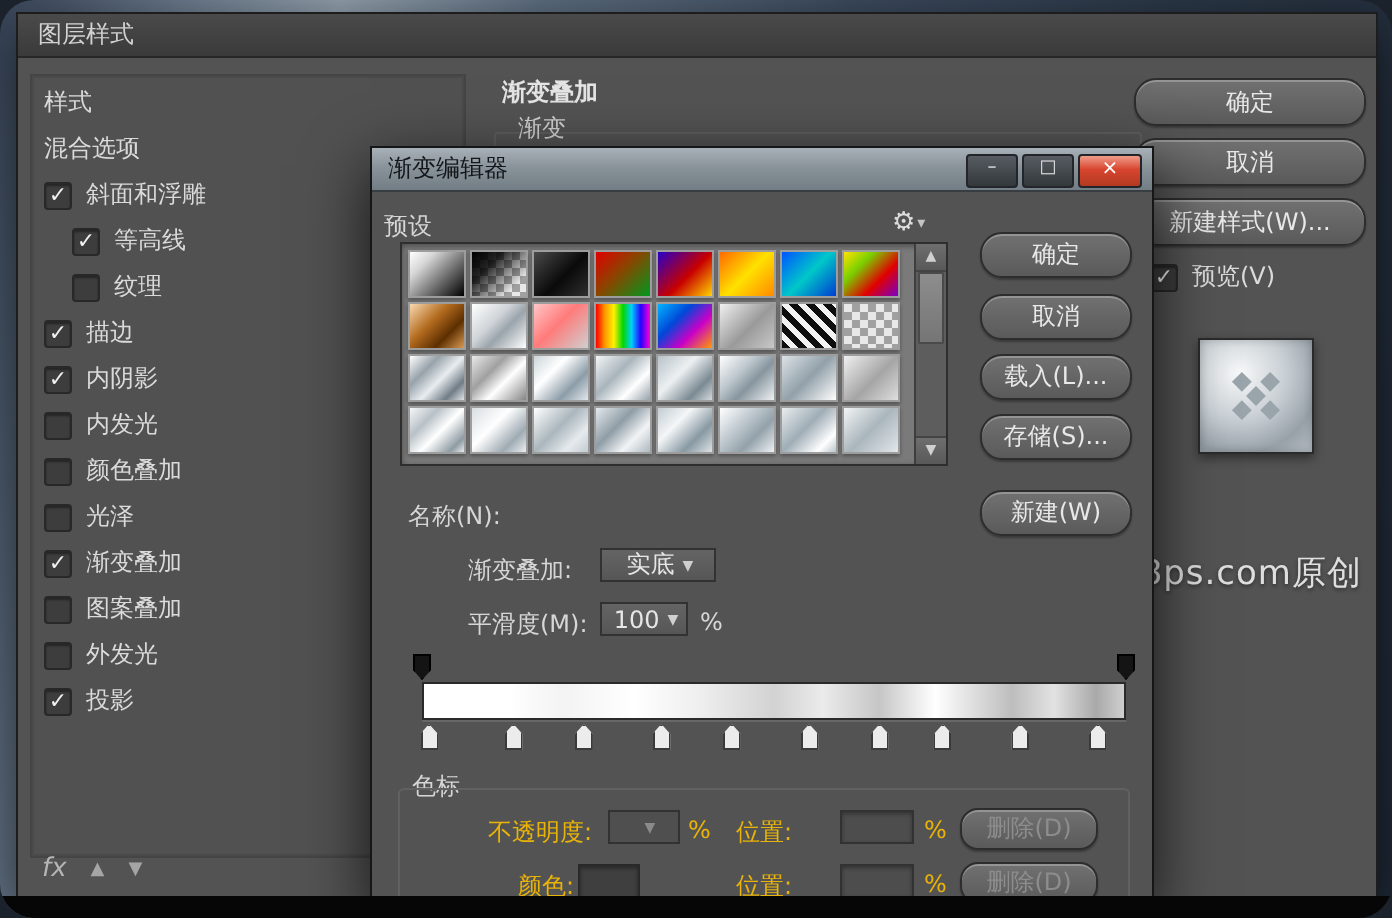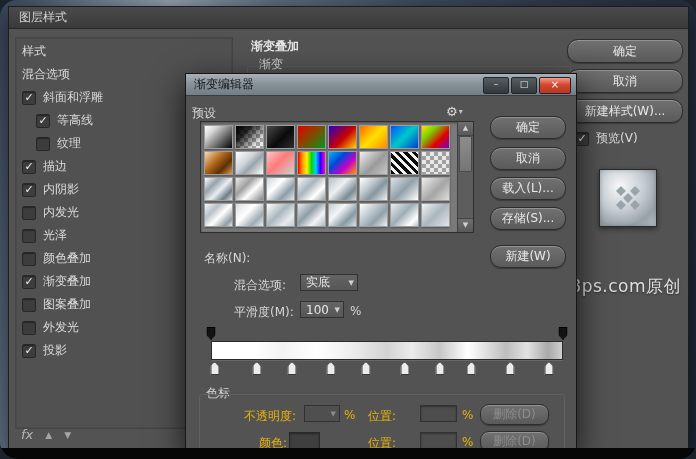--- a/index.html
+++ b/index.html
@@ -58,21 +58,21 @@
   .scrollbar{position:absolute;right:0;top:0;width:15px;height:110px;background:#5d5d5d;border-left:1px solid #3e3e3e;}
   .sb-btn{height:13px;text-align:center;font-size:7px;line-height:13px;color:#d0d0d0;background:linear-gradient(#6e6e6e,#595959);border-bottom:1px solid #444;}
   .sb-btn.bottom{position:absolute;bottom:0;left:0;right:0;border-top:1px solid #444;border-bottom:none;}
   .sb-thumb{position:absolute;top:14px;left:1px;right:1px;height:34px;background:linear-gradient(#8d8d8d,#757575);border:1px solid #4a4a4a;border-radius:1px;}
   .ge-btn{position:absolute;left:304px;width:74px;height:21px;line-height:21px;}
   .ge-btn-ok{top:42px;} .ge-btn-cancel{top:73px;} .ge-btn-load{top:103px;} .ge-btn-save{top:133px;} .ge-btn-new{top:171px;}
   .field{position:absolute;background:#595959;border:1px solid #323232;box-shadow:inset 0 1px 2px rgba(0,0,0,.35);
     color:#e6e6e6;font-size:12px;font-family:inherit;padding:0 4px;box-sizing:border-box;height:17px;}
   .field.disabled{background:#4d4d4d;}
   .select{position:absolute;height:17px;background:linear-gradient(#646464,#565656);border:1px solid #323232;
-    display:flex;align-items:center;justify-content:space-between;padding:0 3px 0 5px;color:#e6e6e6;box-sizing:border-box;}
+    display:flex;align-items:center;justify-content:center;padding:0 3px 0 5px;color:#e6e6e6;box-sizing:border-box;}
   .select .sel-arrow{font-size:7px;color:#cfcfcf;margin-left:4px;}
   .select.disabled{background:#4f4f4f;color:#8a8a8a;}
   .select.disabled .sel-arrow{color:#8a8a8a;}
   .grad-bar{position:absolute;left:25px;top:267px;width:352px;height:19px;border:1px solid #2a2a2a;
     box-shadow:0 1px 0 rgba(255,255,255,.12);box-sizing:border-box;}
   .ostops,.cstops{position:absolute;left:25px;width:352px;height:14px;}
   .ostops{top:253px;} .cstops{top:288px;}
   .ostop{position:absolute;width:9px;height:13px;transform:translateX(-50%);background:#141414;border:1px solid #000;
     clip-path:polygon(0 0,100% 0,100% 62%,50% 100%,0 62%);box-sizing:border-box;}
   .cstop{position:absolute;width:9px;height:13px;transform:translateX(-50%);background:#ececec;border:1px solid #3a3a3a;
@@ -118,25 +118,25 @@
         <div class="style-item">
           <span class="checkbox">✓</span>
           <span class="style-label">内阴影</span>
         </div>
         <div class="style-item">
           <span class="checkbox"></span>
           <span class="style-label">内发光</span>
         </div>
         <div class="style-item">
           <span class="checkbox"></span>
+          <span class="style-label">颜色叠加</span>
+        </div>
+        <div class="style-item">
+          <span class="checkbox"></span>
           <span class="style-label">光泽</span>
-        </div>
-        <div class="style-item">
-          <span class="checkbox"></span>
-          <span class="style-label">颜色叠加</span>
         </div>
         <div class="style-item">
           <span class="checkbox">✓</span>
           <span class="style-label">渐变叠加</span>
         </div>
         <div class="style-item">
           <span class="checkbox"></span>
           <span class="style-label">图案叠加</span>
         </div>
         <div class="style-item">
@@ -234,21 +234,21 @@
     </div>
 
     <div class="ps-btn ge-btn ge-btn-ok">确定</div>
     <div class="ps-btn ge-btn ge-btn-cancel">取消</div>
     <div class="ps-btn ge-btn ge-btn-load">载入(L)...</div>
     <div class="ps-btn ge-btn ge-btn-save">存储(S)...</div>
     <div class="ps-btn ge-btn ge-btn-new">新建(W)</div>
 
     <div class="ge-label" style="left:18px;top:176px;">名称(N):</div>
 
-    <div class="ge-label" style="left:48px;top:203px;">混合选项:</div>
+    <div class="ge-label" style="left:48px;top:203px;">渐变叠加:</div>
     <div class="select" style="left:114px;top:200px;width:58px;">
       <span>实底</span>
       <span class="sel-arrow">▼</span>
     </div>
 
     <div class="ge-label" style="left:48px;top:230px;">平滑度(M):</div>
     <div class="select" style="left:114px;top:227px;width:44px;">
       <span>100</span>
       <span class="sel-arrow">▼</span>
     </div>

